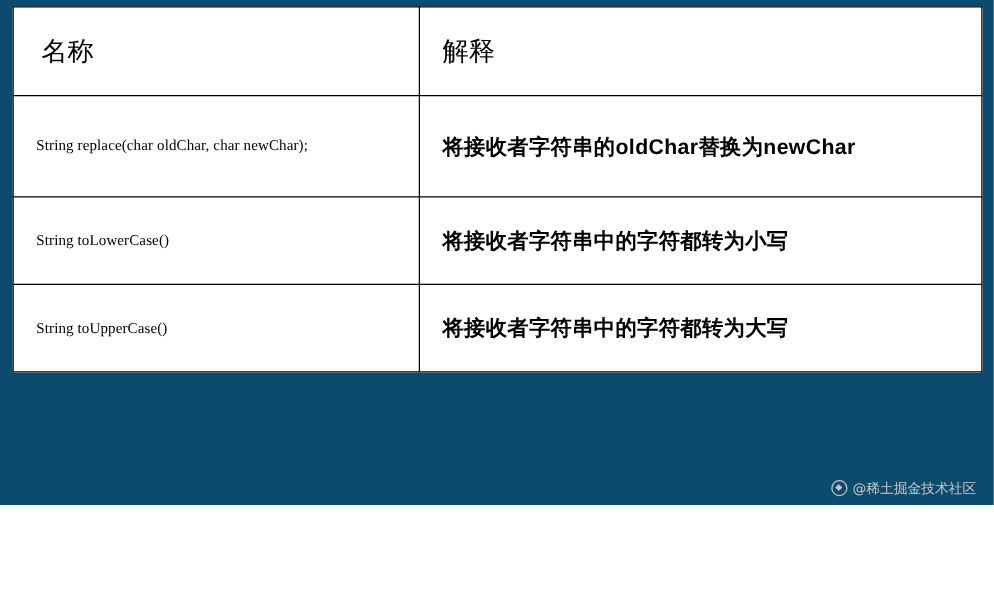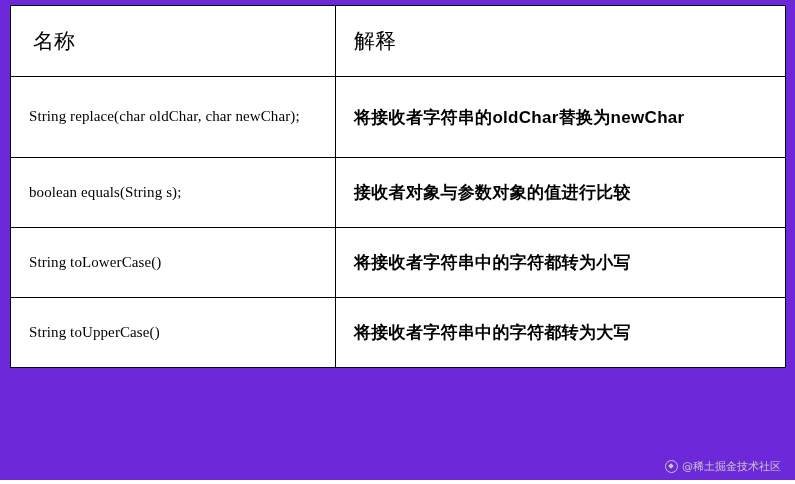--- a/index.html
+++ b/index.html
@@ -12,22 +12,22 @@
     height: 484px;
     font-family: "Liberation Serif", "DejaVu Serif", serif;
     position: relative;
     overflow: hidden;
   }
   .page {
     position: absolute;
     left: 0;
     top: 0;
     width: 795px;
-    height: 480px;
-    background: #6d28d9;
+    height: 404px;
+    background: #0c4a6e;
   }
   table.method-table {
     border-collapse: collapse;
     position: absolute;
     left: 10px;
     top: 5px;
     width: 775px;
     table-layout: fixed;
     background: #ffffff;
   }
@@ -48,21 +48,21 @@
     font-weight: 400;
     font-family: "Liberation Serif", "DejaVu Serif", serif;
   }
   thead td.head-name {
     padding-left: 22px;
   }
   thead td.head-desc {
     padding-left: 18px;
   }
   tbody td.cell-name {
-    font-size: 15px;
+    font-size: 12px;
     line-height: 1.45;
     font-weight: 400;
     letter-spacing: 0.1px;
     padding-left: 18px;
     padding-right: 8px;
   }
   tbody td.cell-desc {
     font-size: 17px;
     font-weight: bold;
     font-family: Liberation Sans, sans-serif;
@@ -118,24 +118,20 @@
         <td class="head-name">名称</td>
         <td class="head-desc">解释</td>
       </tr>
     </thead>
     <tbody>
       <tr class="row-tall">
         <td class="cell-name"> String replace(char oldChar, char newChar);</td>
         <td class="cell-desc">将接收者字符串的oldChar替换为newChar</td>
       </tr>
       <tr class="row-std">
-        <td class="cell-name">boolean equals(String s);</td>
-        <td class="cell-desc">接收者对象与参数对象的值进行比较</td>
-      </tr>
-      <tr class="row-std">
         <td class="cell-name">String toLowerCase()</td>
         <td class="cell-desc">将接收者字符串中的字符都转为小写</td>
       </tr>
       <tr class="row-std">
         <td class="cell-name">String toUpperCase()</td>
         <td class="cell-desc">将接收者字符串中的字符都转为大写</td>
       </tr>
     </tbody>
   </table>
 

